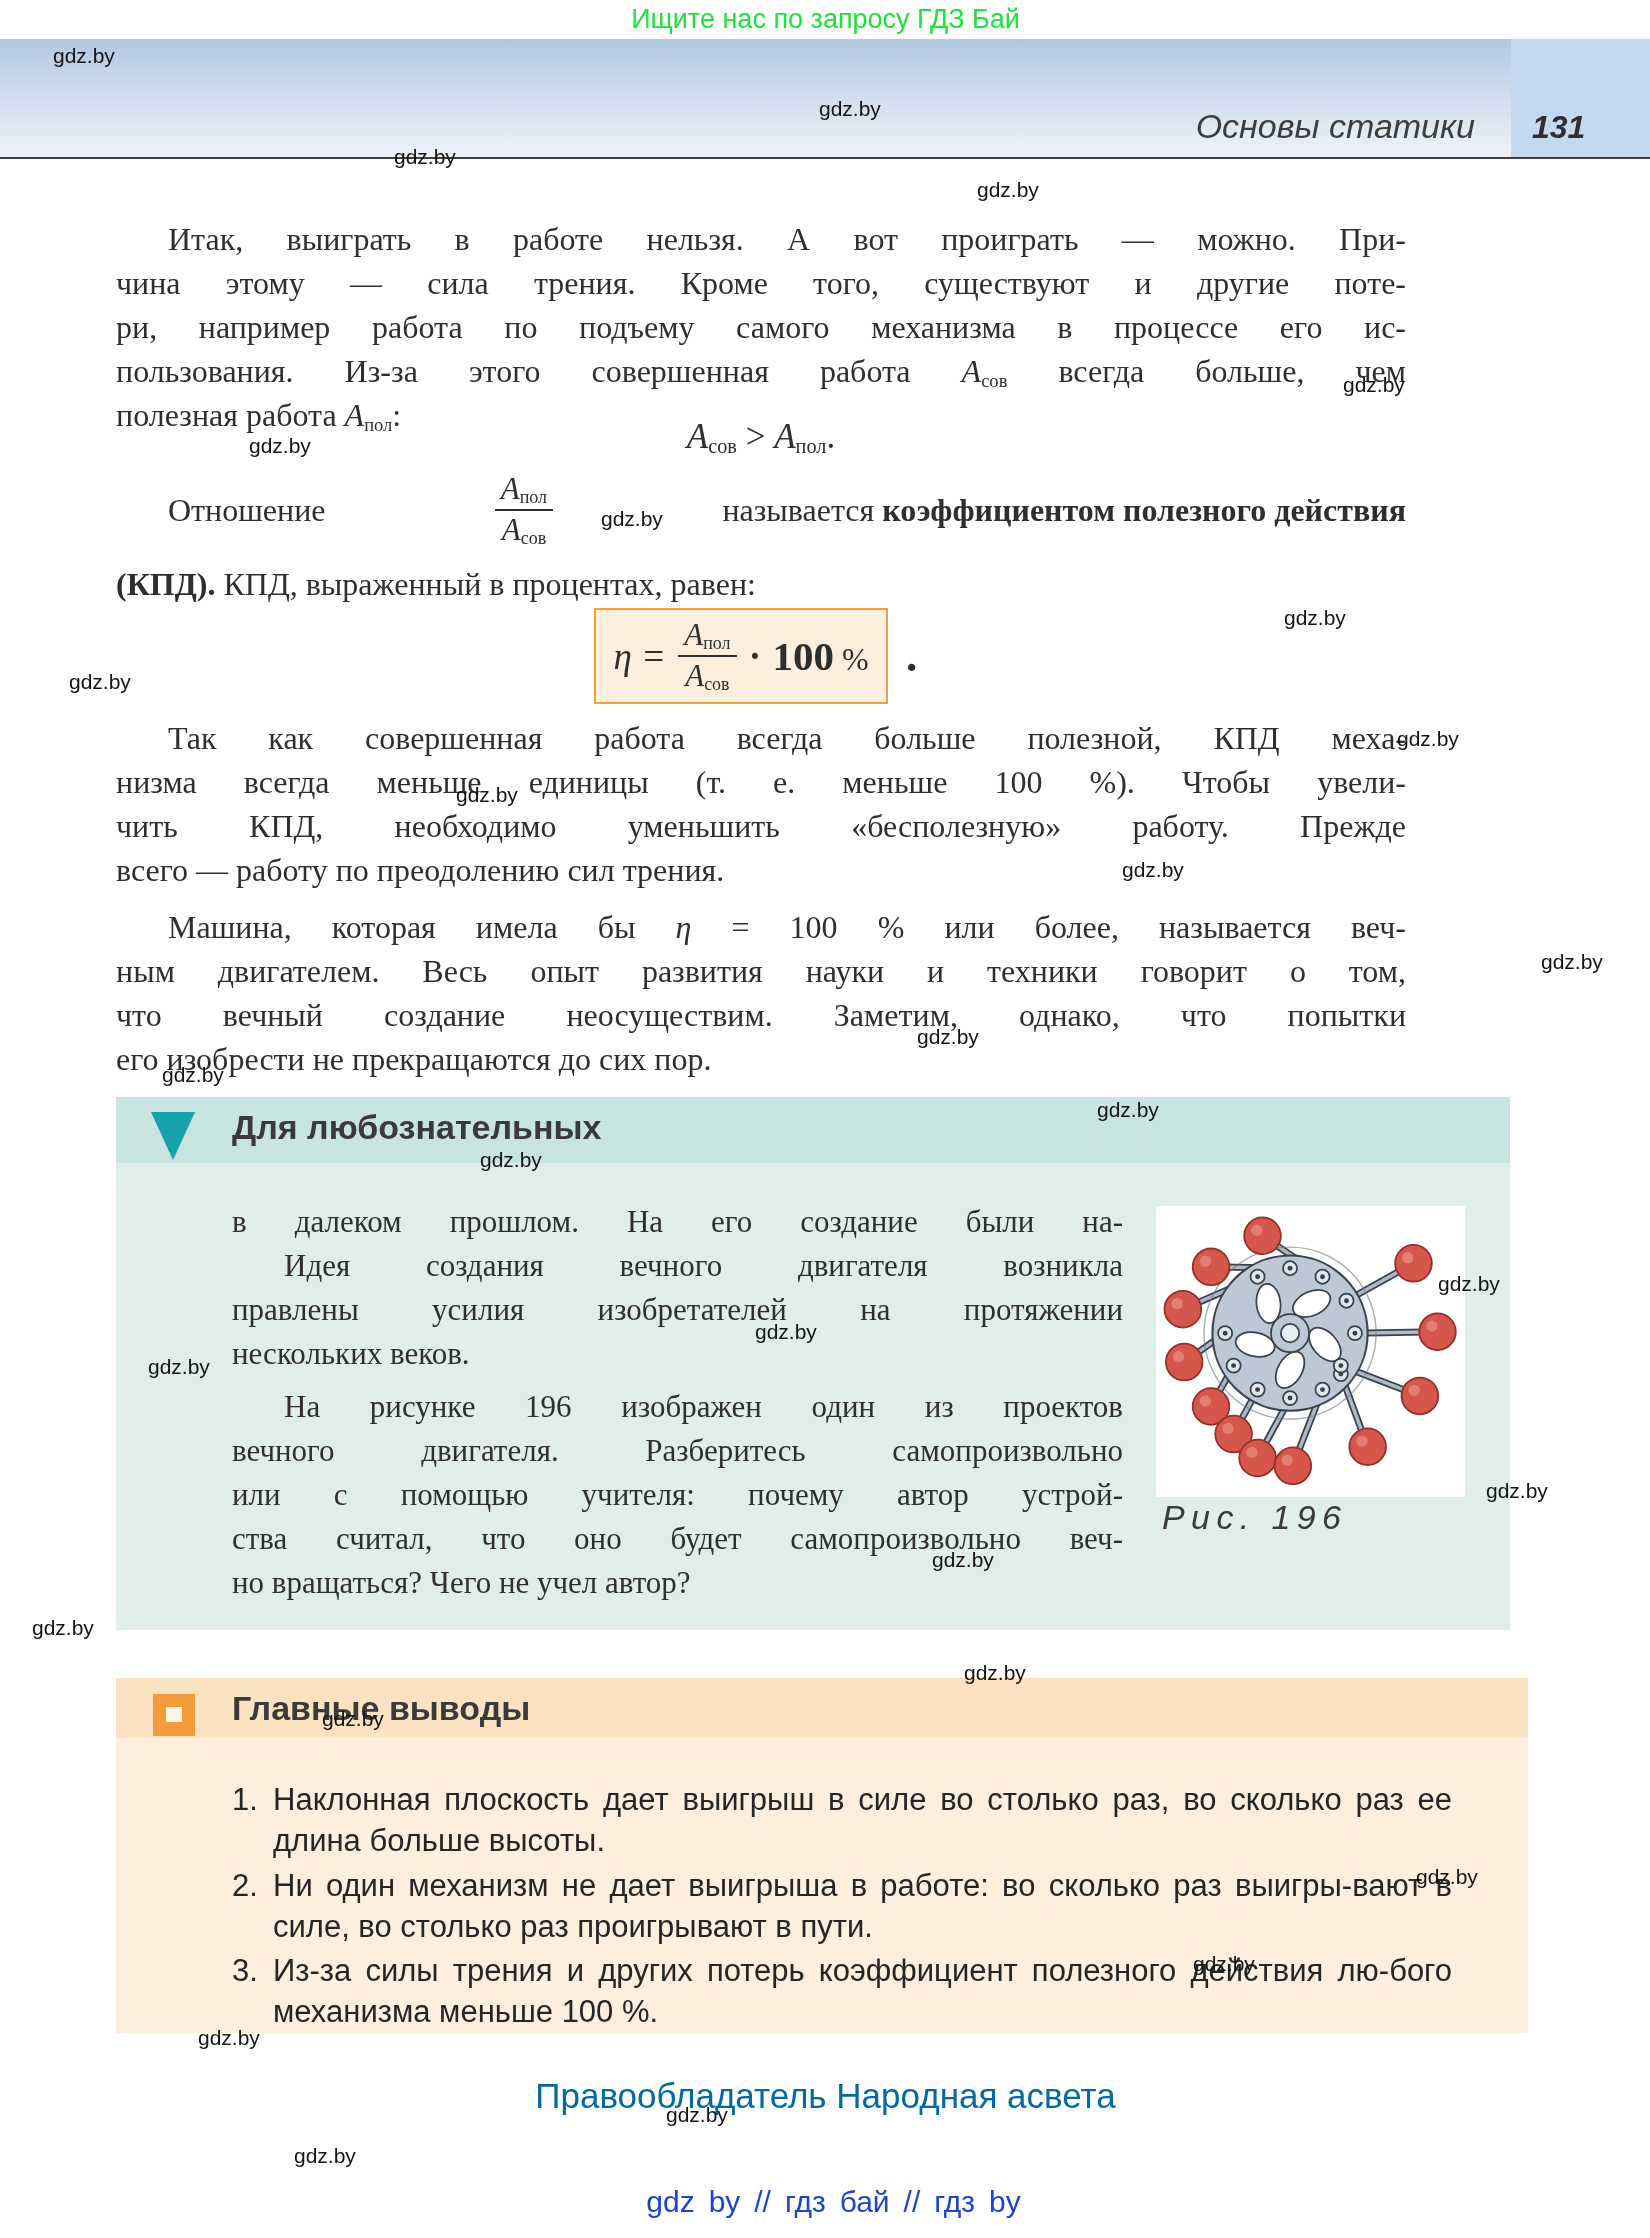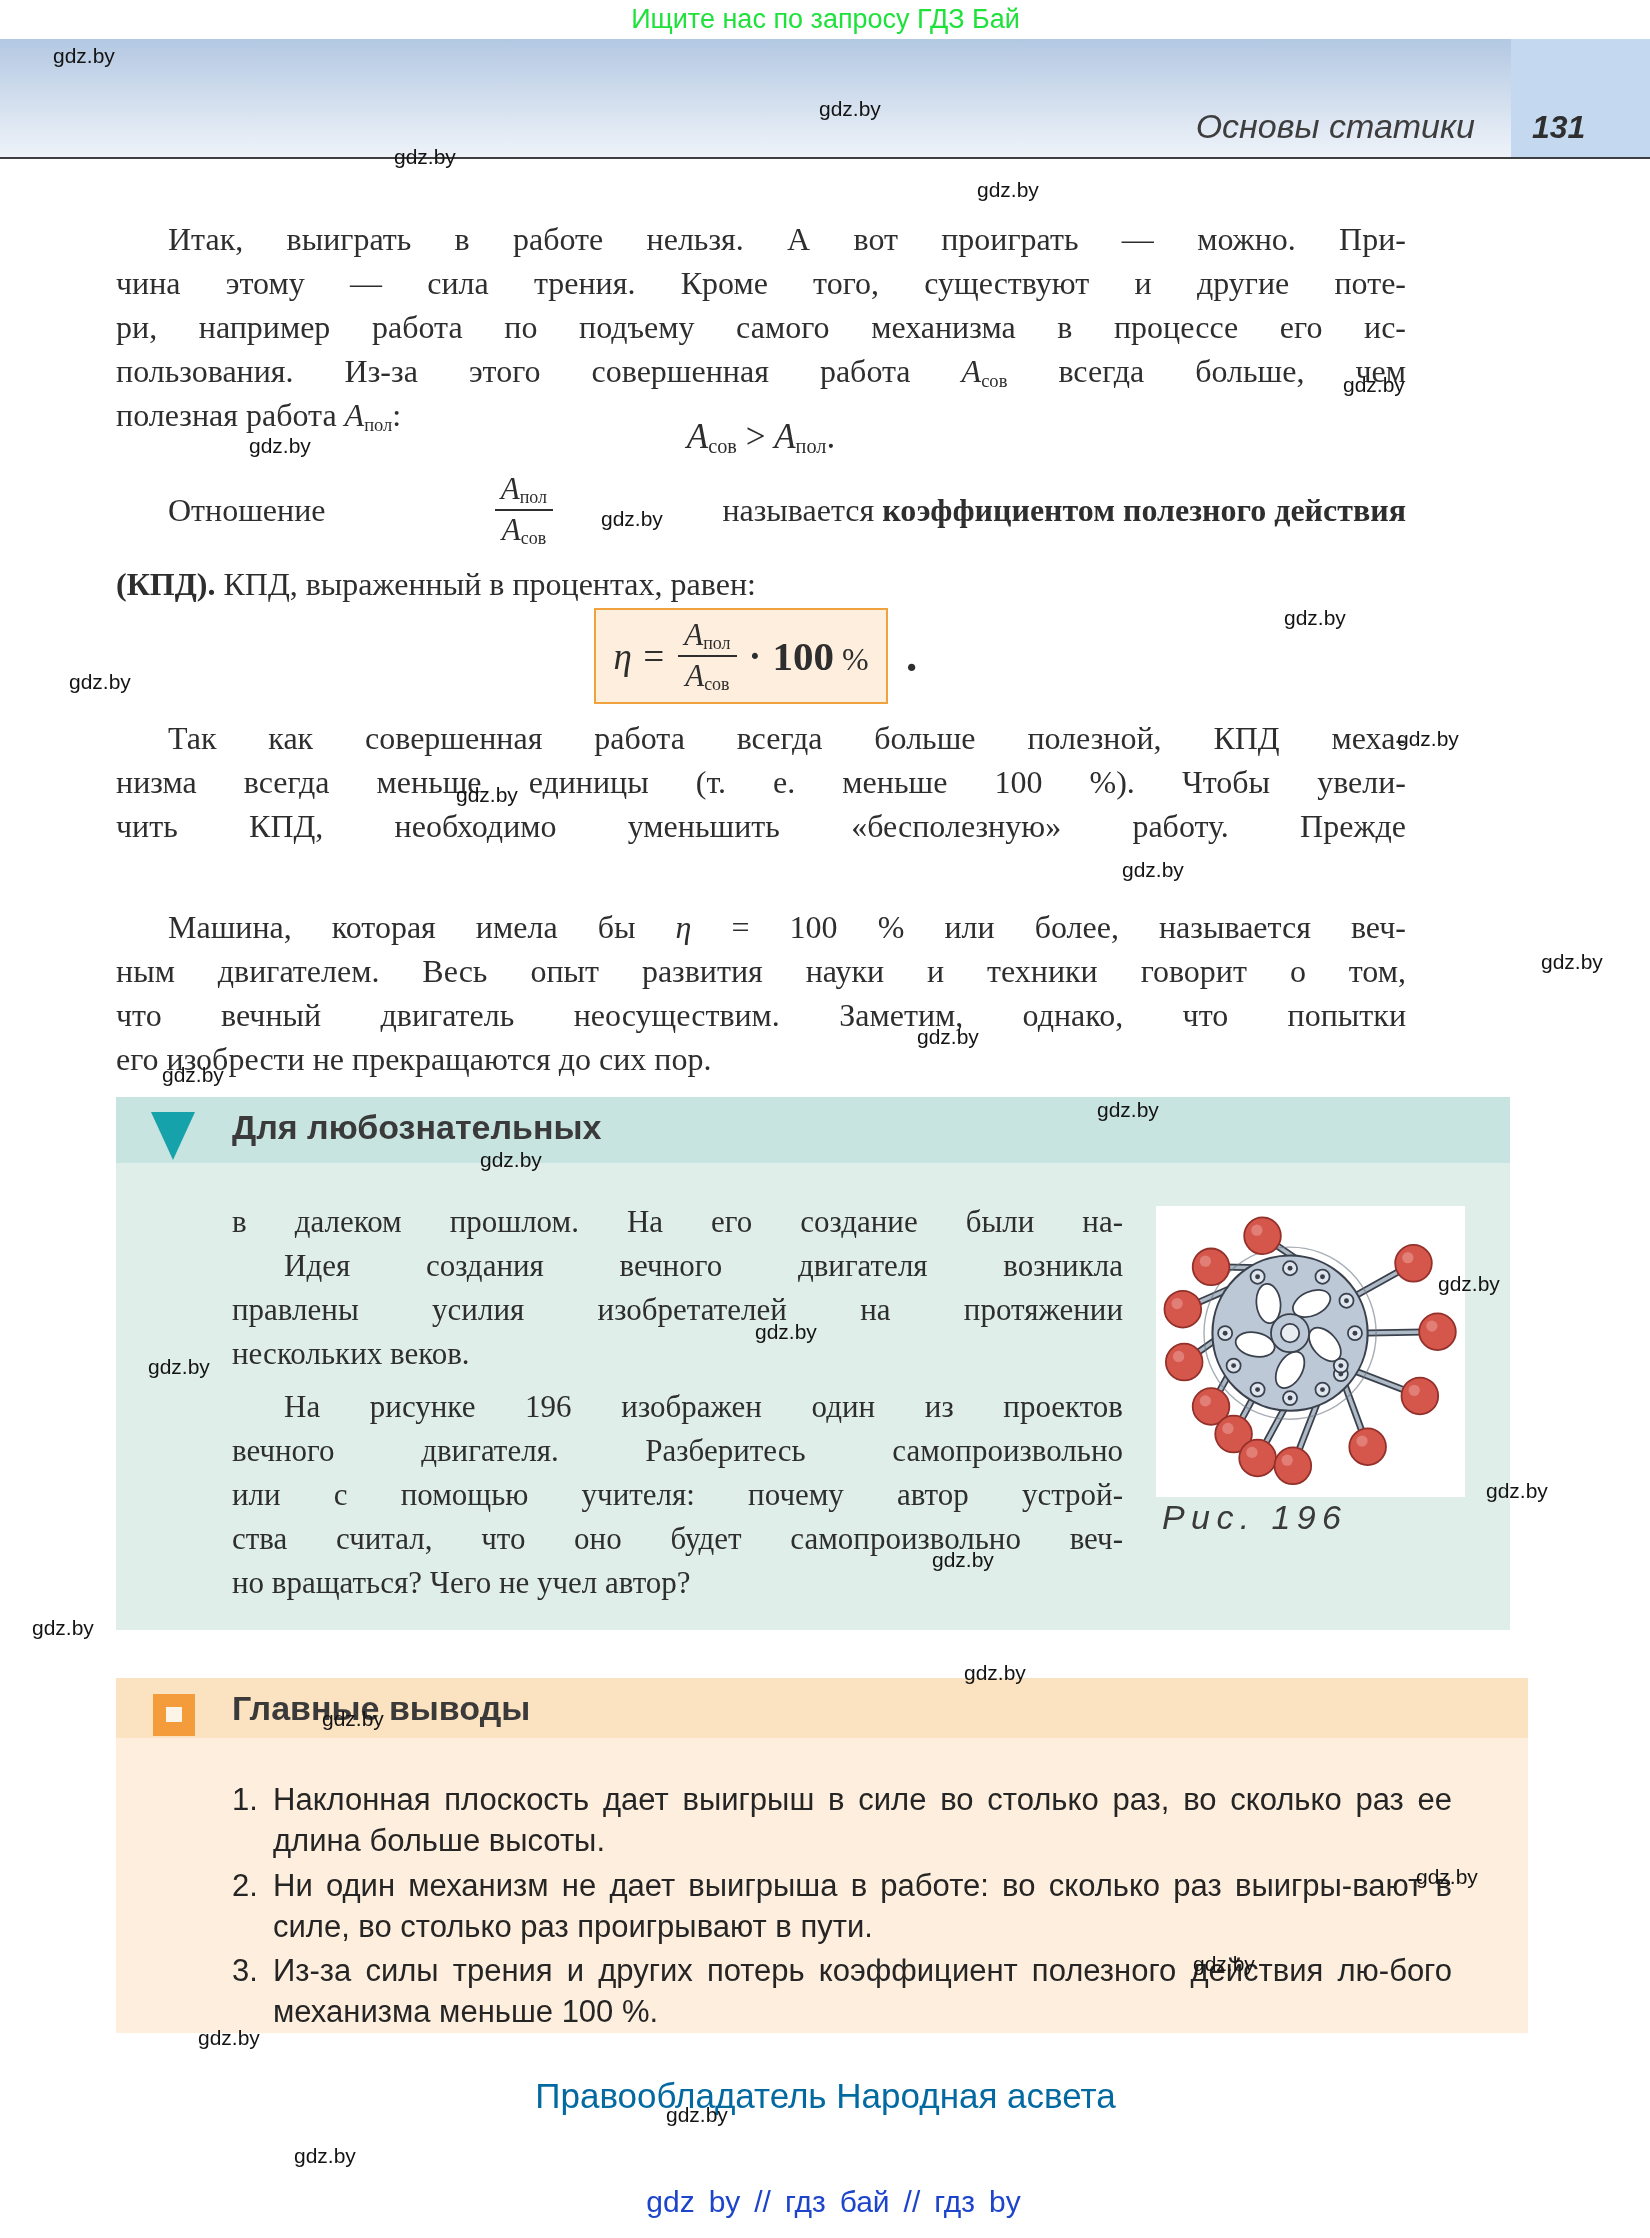--- a/index.html
+++ b/index.html
@@ -127,25 +127,26 @@
     </span>
     <span class="dot">·</span>
     <span class="val"><b>100</b> %</span>
   </div>
   <span class="fb-period">.</span>
 
   <div class="main-col" style="top:716px">
       <div class="tline tindent">Так как совершенная работа всегда больше полезной, КПД меха-</div>
       <div class="tline">низма всегда меньше единицы (т. е. меньше 100 %). Чтобы увели-</div>
       <div class="tline">чить КПД, необходимо уменьшить «бесполезную» работу. Прежде</div>
+      <div class="tline tlast">всего — работу по преодолению сил трения.</div>
     </div>
   <div class="main-col" style="top:905px">
       <div class="tline tindent">Машина, которая имела бы <i>η</i> = 100 % или более, называется веч-</div>
       <div class="tline">ным двигателем. Весь опыт развития науки и техники говорит о том,</div>
-      <div class="tline">что вечный двигатель неосуществим. Заметим, однако, что попытки</div>
+      <div class="tline">что вечный создание неосуществим. Заметим, однако, что попытки</div>
       <div class="tline tlast">его изобрести не прекращаются до сих пор.</div>
     </div>
 
   <section class="curious">
     <div class="curious-header">
       <span class="tri"></span>
       <span class="sec-title">Для любознательных</span>
     </div>
     <div class="curious-col">
       <div>

